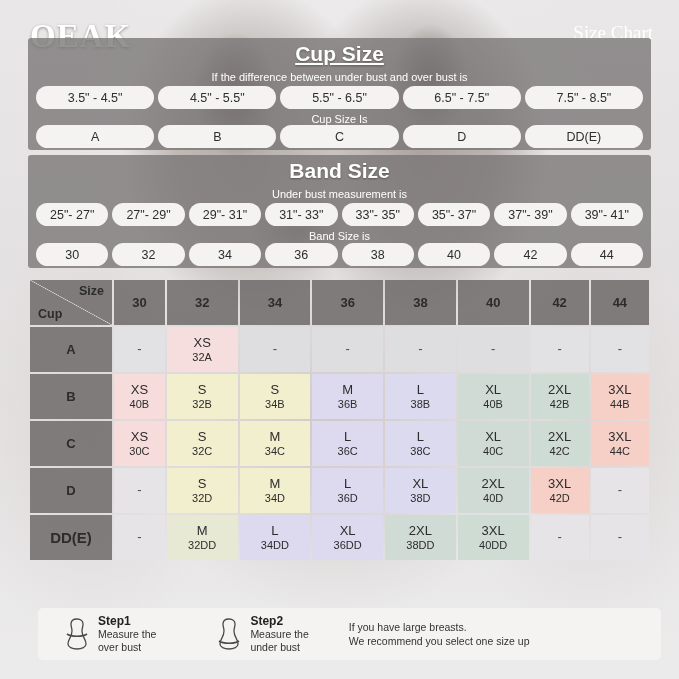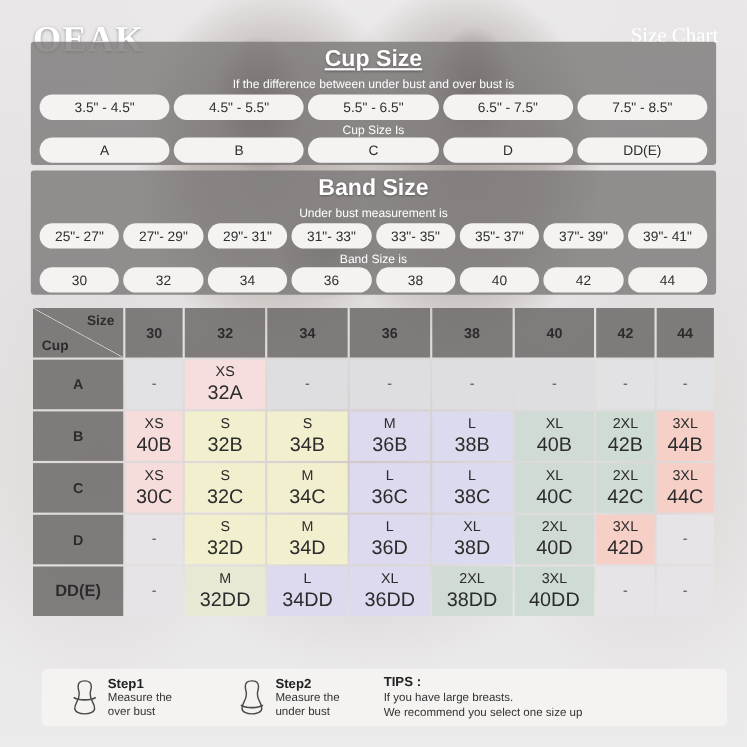--- a/index.html
+++ b/index.html
@@ -92,21 +92,21 @@
   .colhdr {
     background:rgba(110,106,106,0.85); color:#ffffff;
     font-weight:bold; font-size:17px;
   }
   .rowhdr {
     background:rgba(110,106,106,0.85); color:#ffffff;
     font-weight:bold; font-size:17px; width:82px;
   }
   .cell { line-height:1.25; }
   .cell .t { display:block; font-size:13px; }
-  .cell .b { display:block; font-size:18px; }
+  .cell .b { display:block; font-size:11px; }
   .empty { color:#4a4a4a; font-size:13px; }
 
   
   #tips {
     position:absolute; left:38px; top:608px; width:623px; height:52px;
     background:#f4f3f2; border-radius:5px; display:flex; align-items:center;
   }
   .step { display:flex; align-items:center; margin-left:26px; }
   .step .txt { margin-left:8px; }
   .step .t1 { font-size:12px; font-weight:bold; color:#222; }
@@ -355,19 +355,18 @@
         <path d="M3 24c4 3 16 3 20 0" fill="none" stroke="#4a4a4a" stroke-width="1.6"></path>
       </svg>
       <div class="txt">
         <div class="t1">Step2</div>
         <div class="t2">Measure the</div>
         <div class="t2">under bust</div>
       </div>
     </div>
 
     <div id="tipsblock">
-      <div class="t1">TIPS :</div>
       <div class="t2">If you have large breasts.</div>
       <div class="t2">We recommend you select one size up</div>
     </div>
   </div>
 
 </div>
 
 </body></html>

